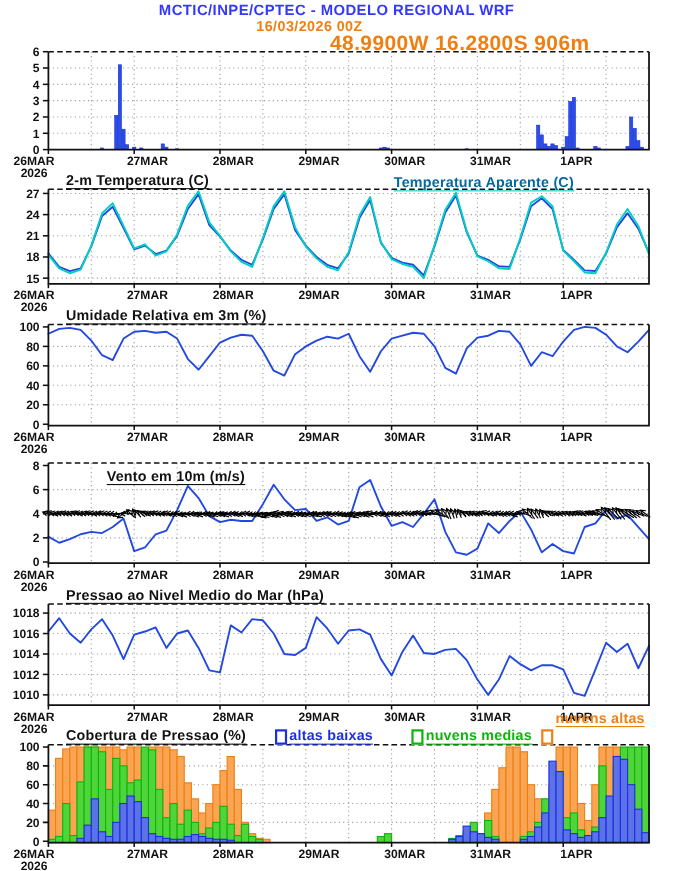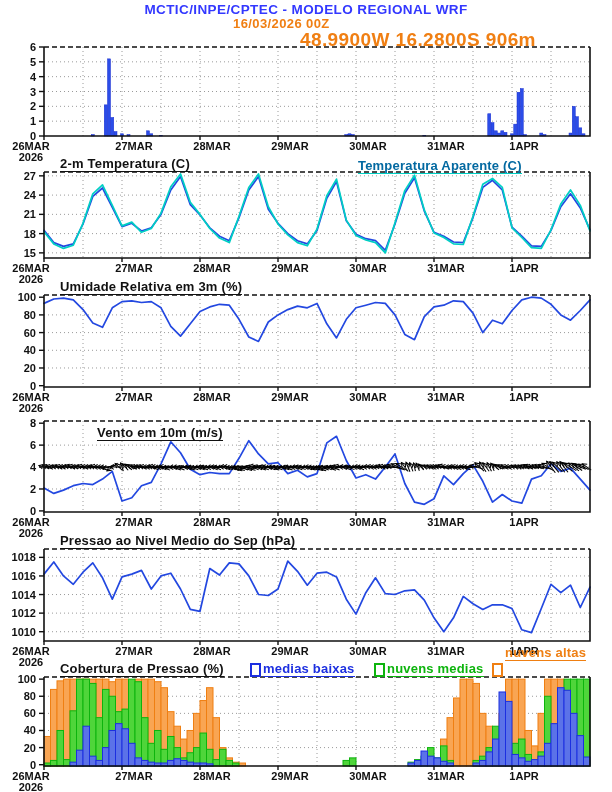--- a/index.html
+++ b/index.html
@@ -1201,22 +1201,22 @@
     </svg>
 
   <div class="hline h1" style="color: rgb(51, 56, 255); border-color: rgb(51, 56, 255);">MCTIC/INPE/CPTEC - MODELO REGIONAL WRF</div>
   <div class="hline runtime" style="color: rgb(240, 127, 19); border-color: rgb(240, 127, 19);">16/03/2026 00Z</div>
   <div class="hline coords" style="color: rgb(240, 127, 19); border-color: rgb(240, 127, 19);">48.9900W 16.2800S 906m</div>
 
   <div class="ptitle" style="left:60px;top:157px;">2-m Temperatura (C)</div>
   <div class="legend-text" style="left: 358px; top: 159px; color: #0369a1; border-color: rgb(0, 207, 196);">Temperatura Aparente (C)</div>
   <div class="ptitle" style="left:60px;top:280px;">Umidade Relativa em 3m (%)</div>
   <div class="ptitle" style="left:60px;top:426px;margin-left:37px;">Vento em 10m (m/s)</div>
-  <div class="ptitle" style="left:60px;top:534px;">Pressao ao Nivel Medio do Sep (hPa)</div>
+  <div class="ptitle" style="left:60px;top:534px;">Pressao ao Nivel Medio do Mar (hPa)</div>
   <div class="ptitle" style="left:60px;top:662px;">Cobertura de Pressao (%)</div>
 
   <span class="lgsq" style="left: 250px; top: 663px; border-color: rgb(28, 47, 224);"></span>
-  <div class="legend-text" style="left: 263px; top: 662px; color: rgb(28, 47, 224); border-color: rgb(28, 47, 224);">medias baixas</div>
+  <div class="legend-text" style="left: 263px; top: 662px; color: rgb(28, 47, 224); border-color: rgb(28, 47, 224);">altas baixas</div>
   <span class="lgsq" style="left: 374px; top: 663px; border-color: rgb(13, 180, 13);"></span>
   <div class="legend-text" style="left: 387px; top: 662px; color: rgb(13, 180, 13); border-color: rgb(13, 180, 13);">nuvens medias</div>
   <span class="lgsq" style="left: 492px; top: 663px; border-color: rgb(239, 127, 18);"></span>
   <div class="legend-text" style="left: 505px; top: 646px; color: rgb(239, 127, 18); border-color: rgb(239, 127, 18);">nuvens altas</div>
 </div>
 
 </body></html>

